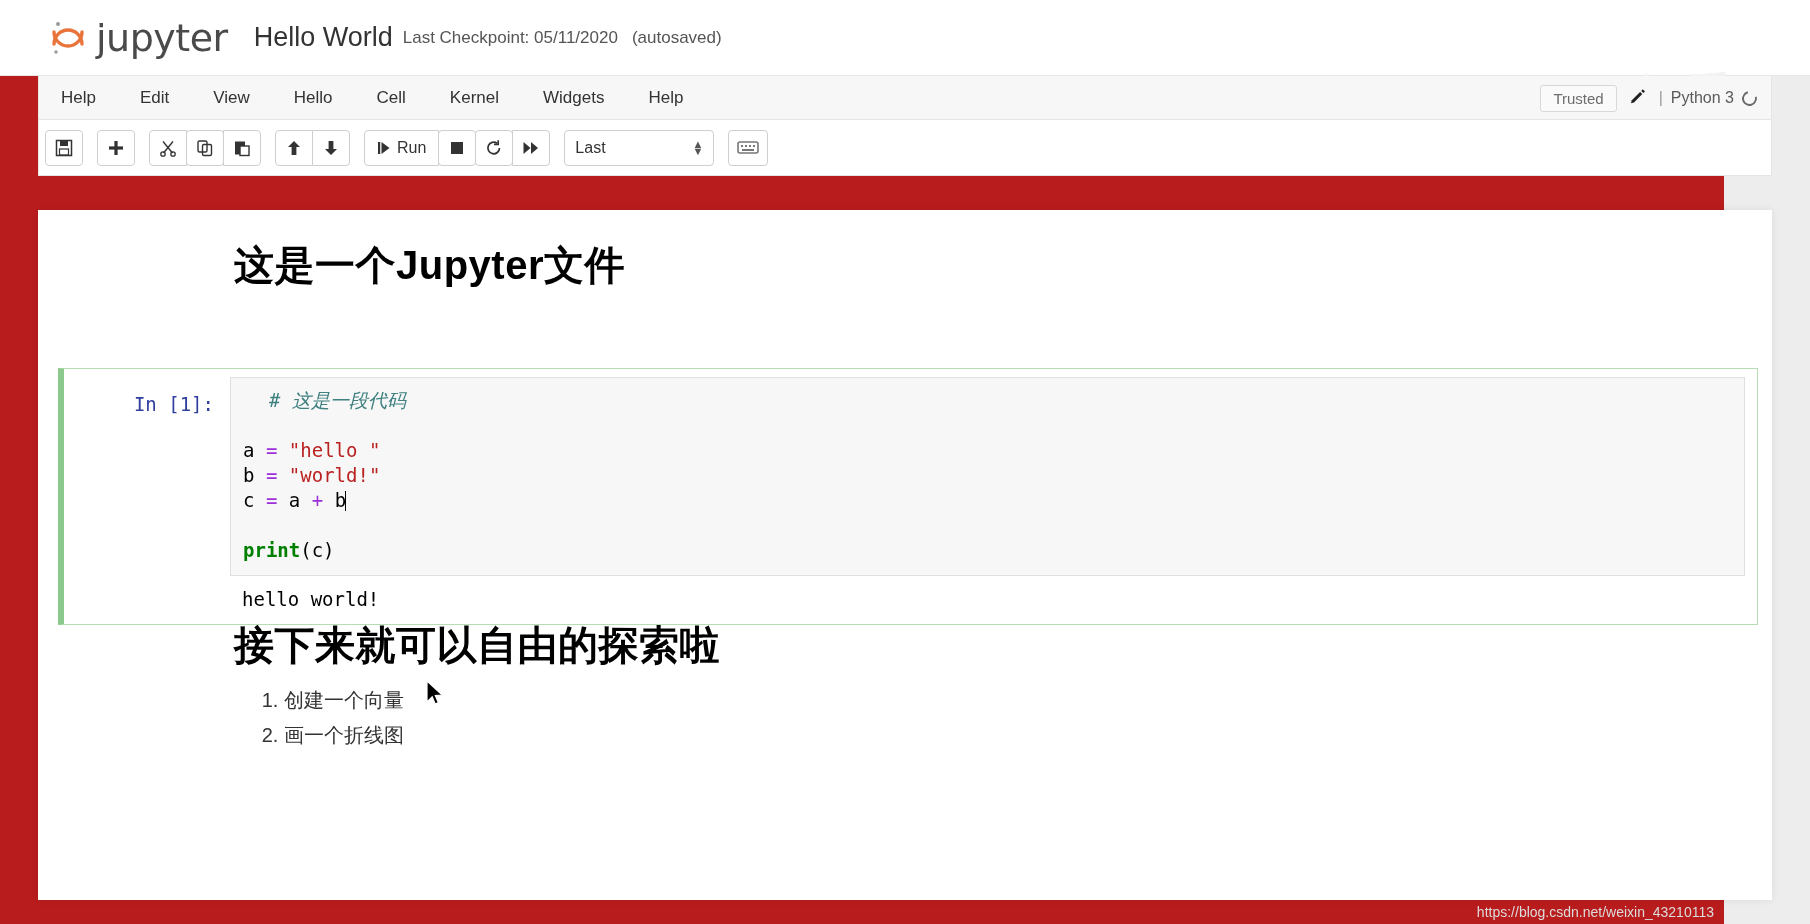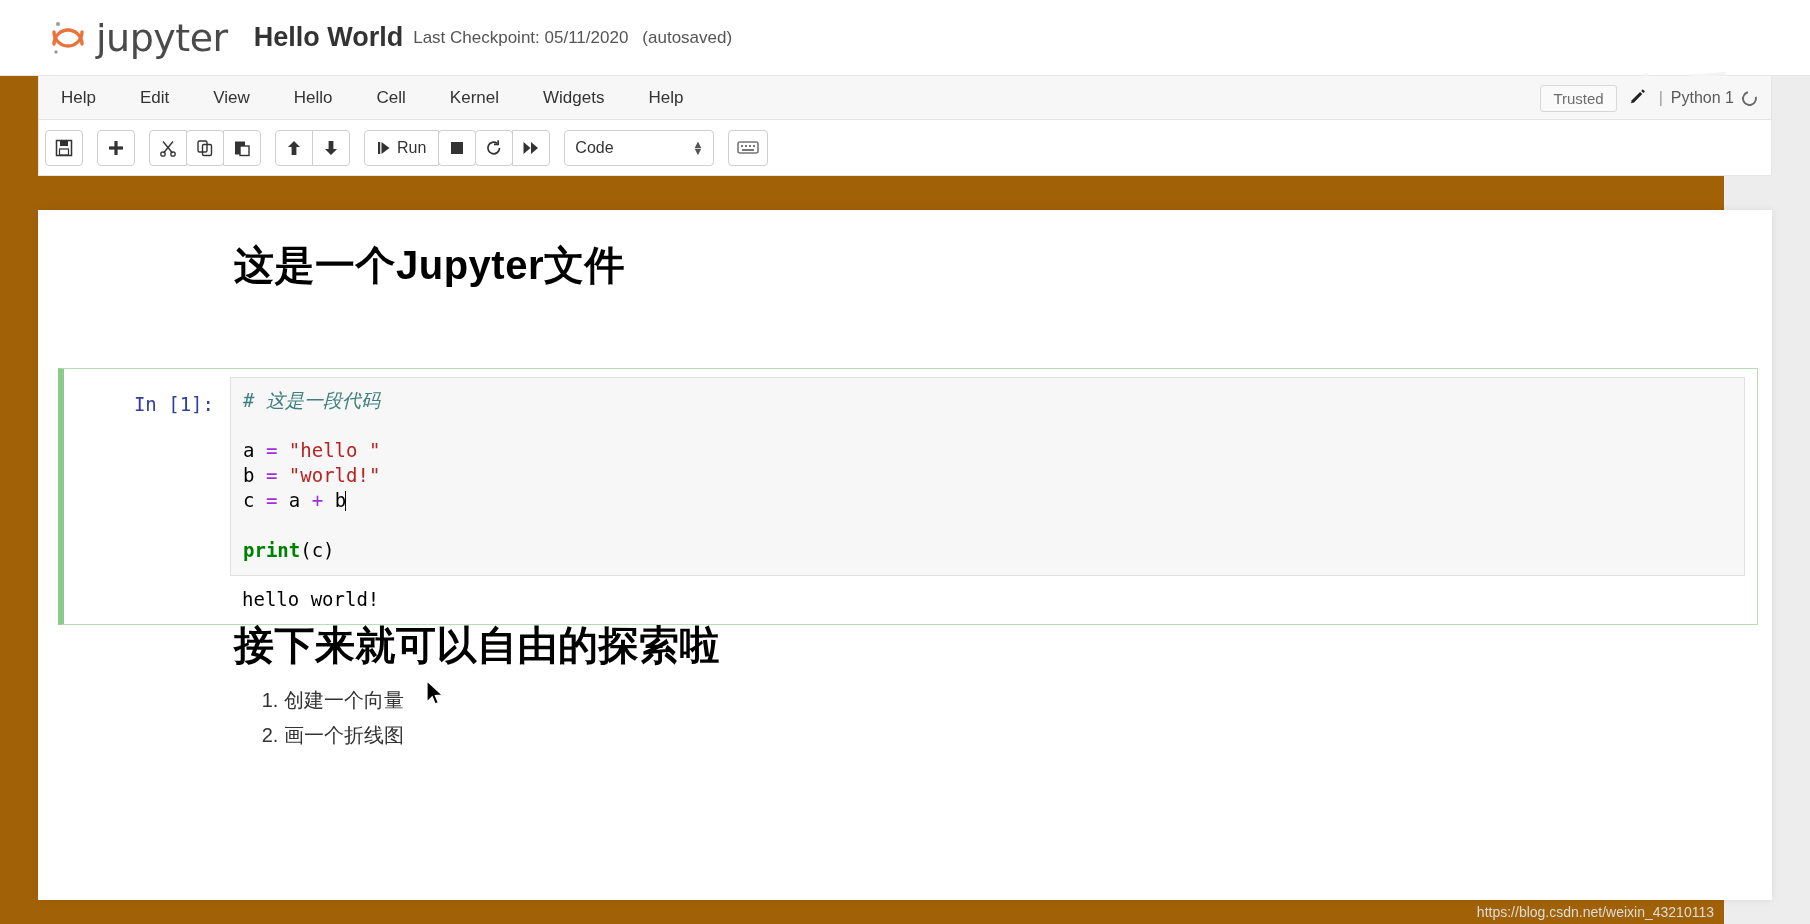--- a/index.html
+++ b/index.html
@@ -3,36 +3,36 @@
 <meta charset="utf-8">
 <style>
   * { box-sizing: border-box; }
   html, body {
     margin: 0; padding: 0;
     width: 1810px; height: 924px;
     background: #ededed;
     font-family: "Liberation Sans", sans-serif;
     overflow: hidden;
   }
-  #app { position: relative; width: 1724px; height: 924px; background: #a16207; }
+  #app { position: relative; width: 1724px; height: 924px; background: #b91c1c; }
 
   
   .header {
     position: absolute; left: 0; top: 0; width: 1810px; height: 76px;
     background: #ffffff; display: flex; align-items: center;
     border-bottom: 1px solid #e7e7e7;
   }
   .brand { display: flex; align-items: center; margin-left: 46px; }
   .jup-logo { width: 44px; height: 44px; margin-right: 6px; }
   .brand-text {
     font-size: 38px; color: #4a4a4a; letter-spacing: -0.5px;
     font-family: "DejaVu Sans", sans-serif; font-weight: 400;
   }
   .nb-title {
-    margin-left: 26px; font-size: 27px; color: #333; font-weight: 700;
+    margin-left: 26px; font-size: 27px; color: #333; font-weight: 400;
   }
   .nb-checkpoint {
     margin-left: 10px; font-size: 17px; color: #555; font-weight: 400;
   }
   .nb-autosave {
     margin-left: 14px; font-size: 17px; color: #555;
   }
   .header-right {
     position: absolute; right: 24px; top: 0; height: 76px;
     display: flex; align-items: center; gap: 22px;
@@ -122,21 +122,21 @@
     width: 166px; min-width: 166px; text-align: right; padding-right: 16px;
     font-family: "DejaVu Sans Mono", monospace; font-size: 19px;
     color: #303f9f; padding-top: 16px; user-select: none;
   }
   .input-area {
     flex: 1; background: #f7f7f7; border: 1px solid #e0e0e0;
     padding: 10px 12px 12px 12px;
     font-family: "DejaVu Sans Mono", monospace; font-size: 19px;
     line-height: 25px; color: #000; white-space: pre;
   }
-  .tok-comment { color: #408080; font-style: italic; }
+  .tok-comment { color: #408080; font-style: italic; margin-left: 26px; }
   .tok-op { color: #9b30d9; }
   .tok-str { color: #ba2121; }
   .tok-builtin { color: #008000; font-weight: bold; }
   .caret {
     display: inline-block; width: 1px; height: 20px; background: #000;
     vertical-align: -4px; margin-left: -1px;
   }
   .output-row { display: flex; margin-top: 6px; }
   .output-area {
     flex: 1; font-family: "DejaVu Sans Mono", monospace; font-size: 19px;
@@ -189,21 +189,21 @@
     <div class="menu-item">Help</div>
 
     <div class="menubar-right">
       <span class="trusted-badge">Trusted</span>
       <svg class="pencil-icon" viewBox="0 0 18 18">
         <path d="M2 14.2l.8-3 8.3-8.3 2.2 2.2-8.3 8.3-3 .8z" fill="#222"></path>
         <path d="M12.2 1.9l1.6-1.6 2.2 2.2-1.6 1.6z" fill="#222"></path>
       </svg>
       <span class="kernel-ind">
         <span class="kernel-sep">|</span>
-        <span>Python 1</span>
+        <span>Python 3</span>
         <span class="kernel-circle"></span>
       </span>
     </div>
   </div>
 
   <div class="toolbar">
 
     <div class="btn-group">
       <div class="tb-btn">
         <svg width="18" height="18" viewBox="0 0 18 18">
@@ -280,21 +280,21 @@
       </div>
       <div class="tb-btn">
         <svg width="18" height="18" viewBox="0 0 18 18">
           <path d="M1.5 3l7 6-7 6z" fill="#333"></path>
           <path d="M9 3l7 6-7 6z" fill="#333"></path>
         </svg>
       </div>
     </div>
 
     <div class="cell-type-select">
-      <span>Code</span>
+      <span>Last</span>
       <span class="spin-arrows">
         <span>▲</span>
           <span>▼</span>
       </span>
     </div>
 
     <div class="btn-group">
       <div class="tb-btn">
         <svg width="22" height="15" viewBox="0 0 22 15">
           <rect x="1" y="2" width="20" height="11" rx="2" fill="none" stroke="#777" stroke-width="1.6"></rect>

